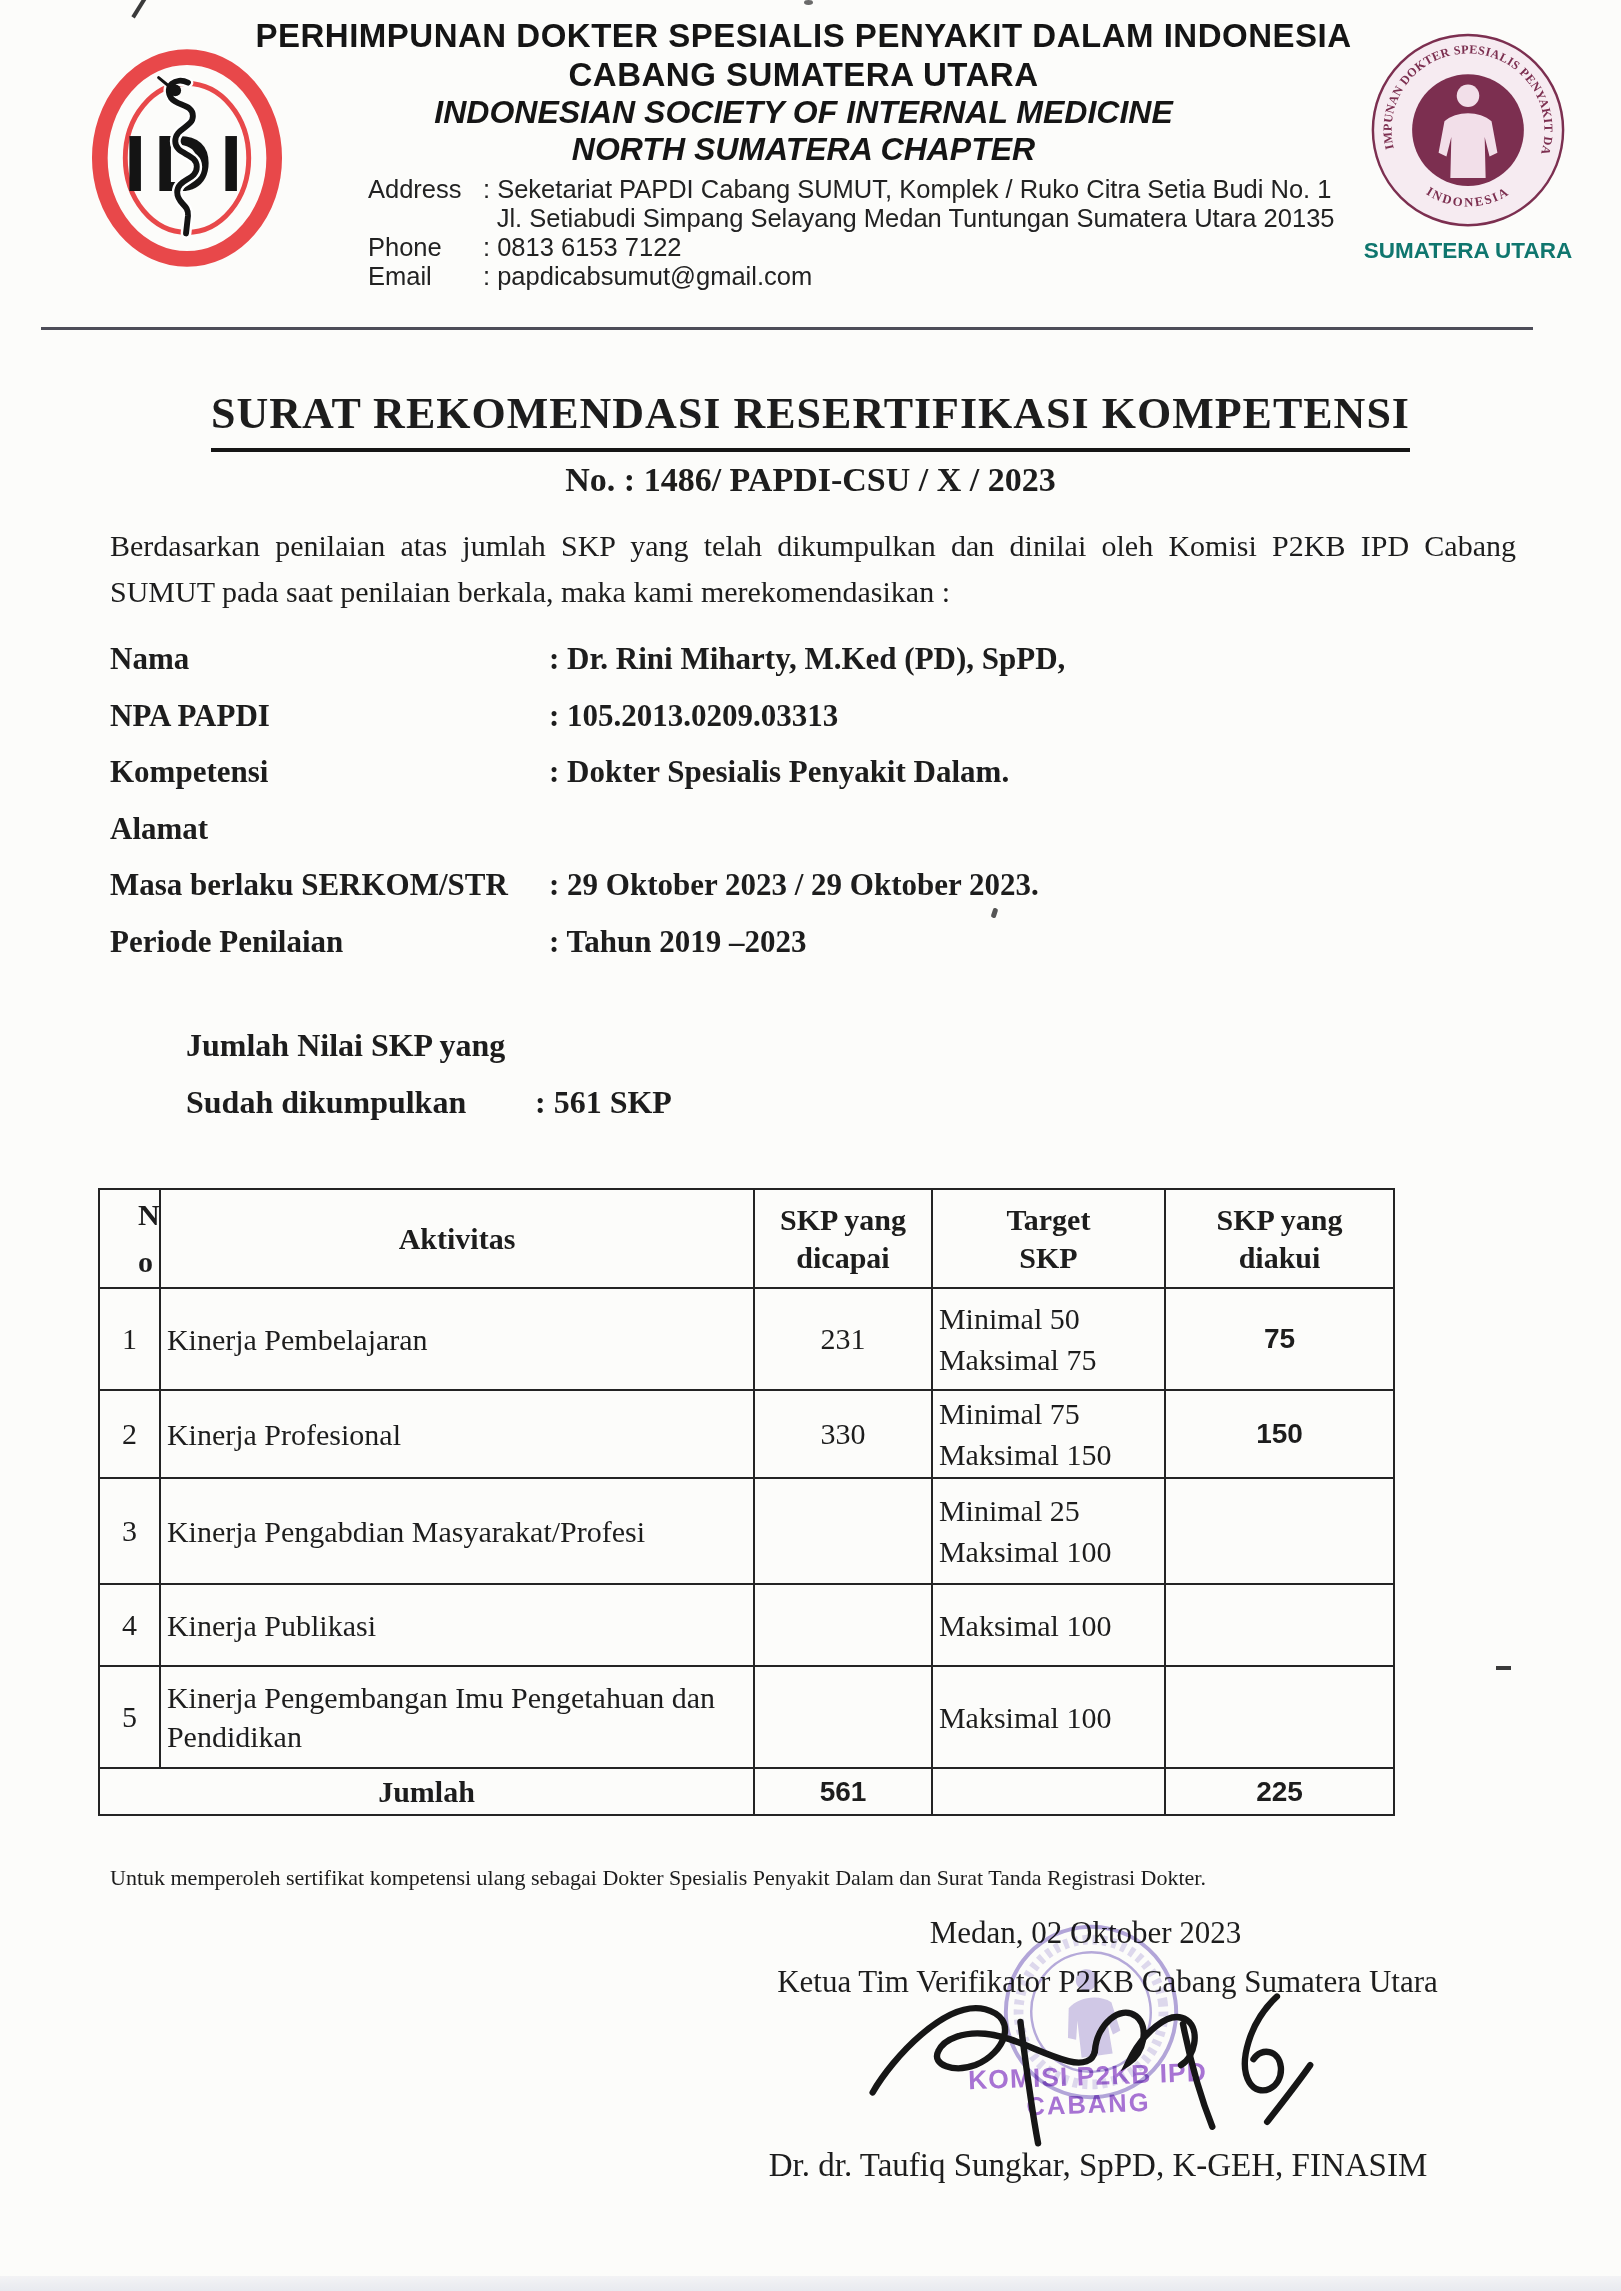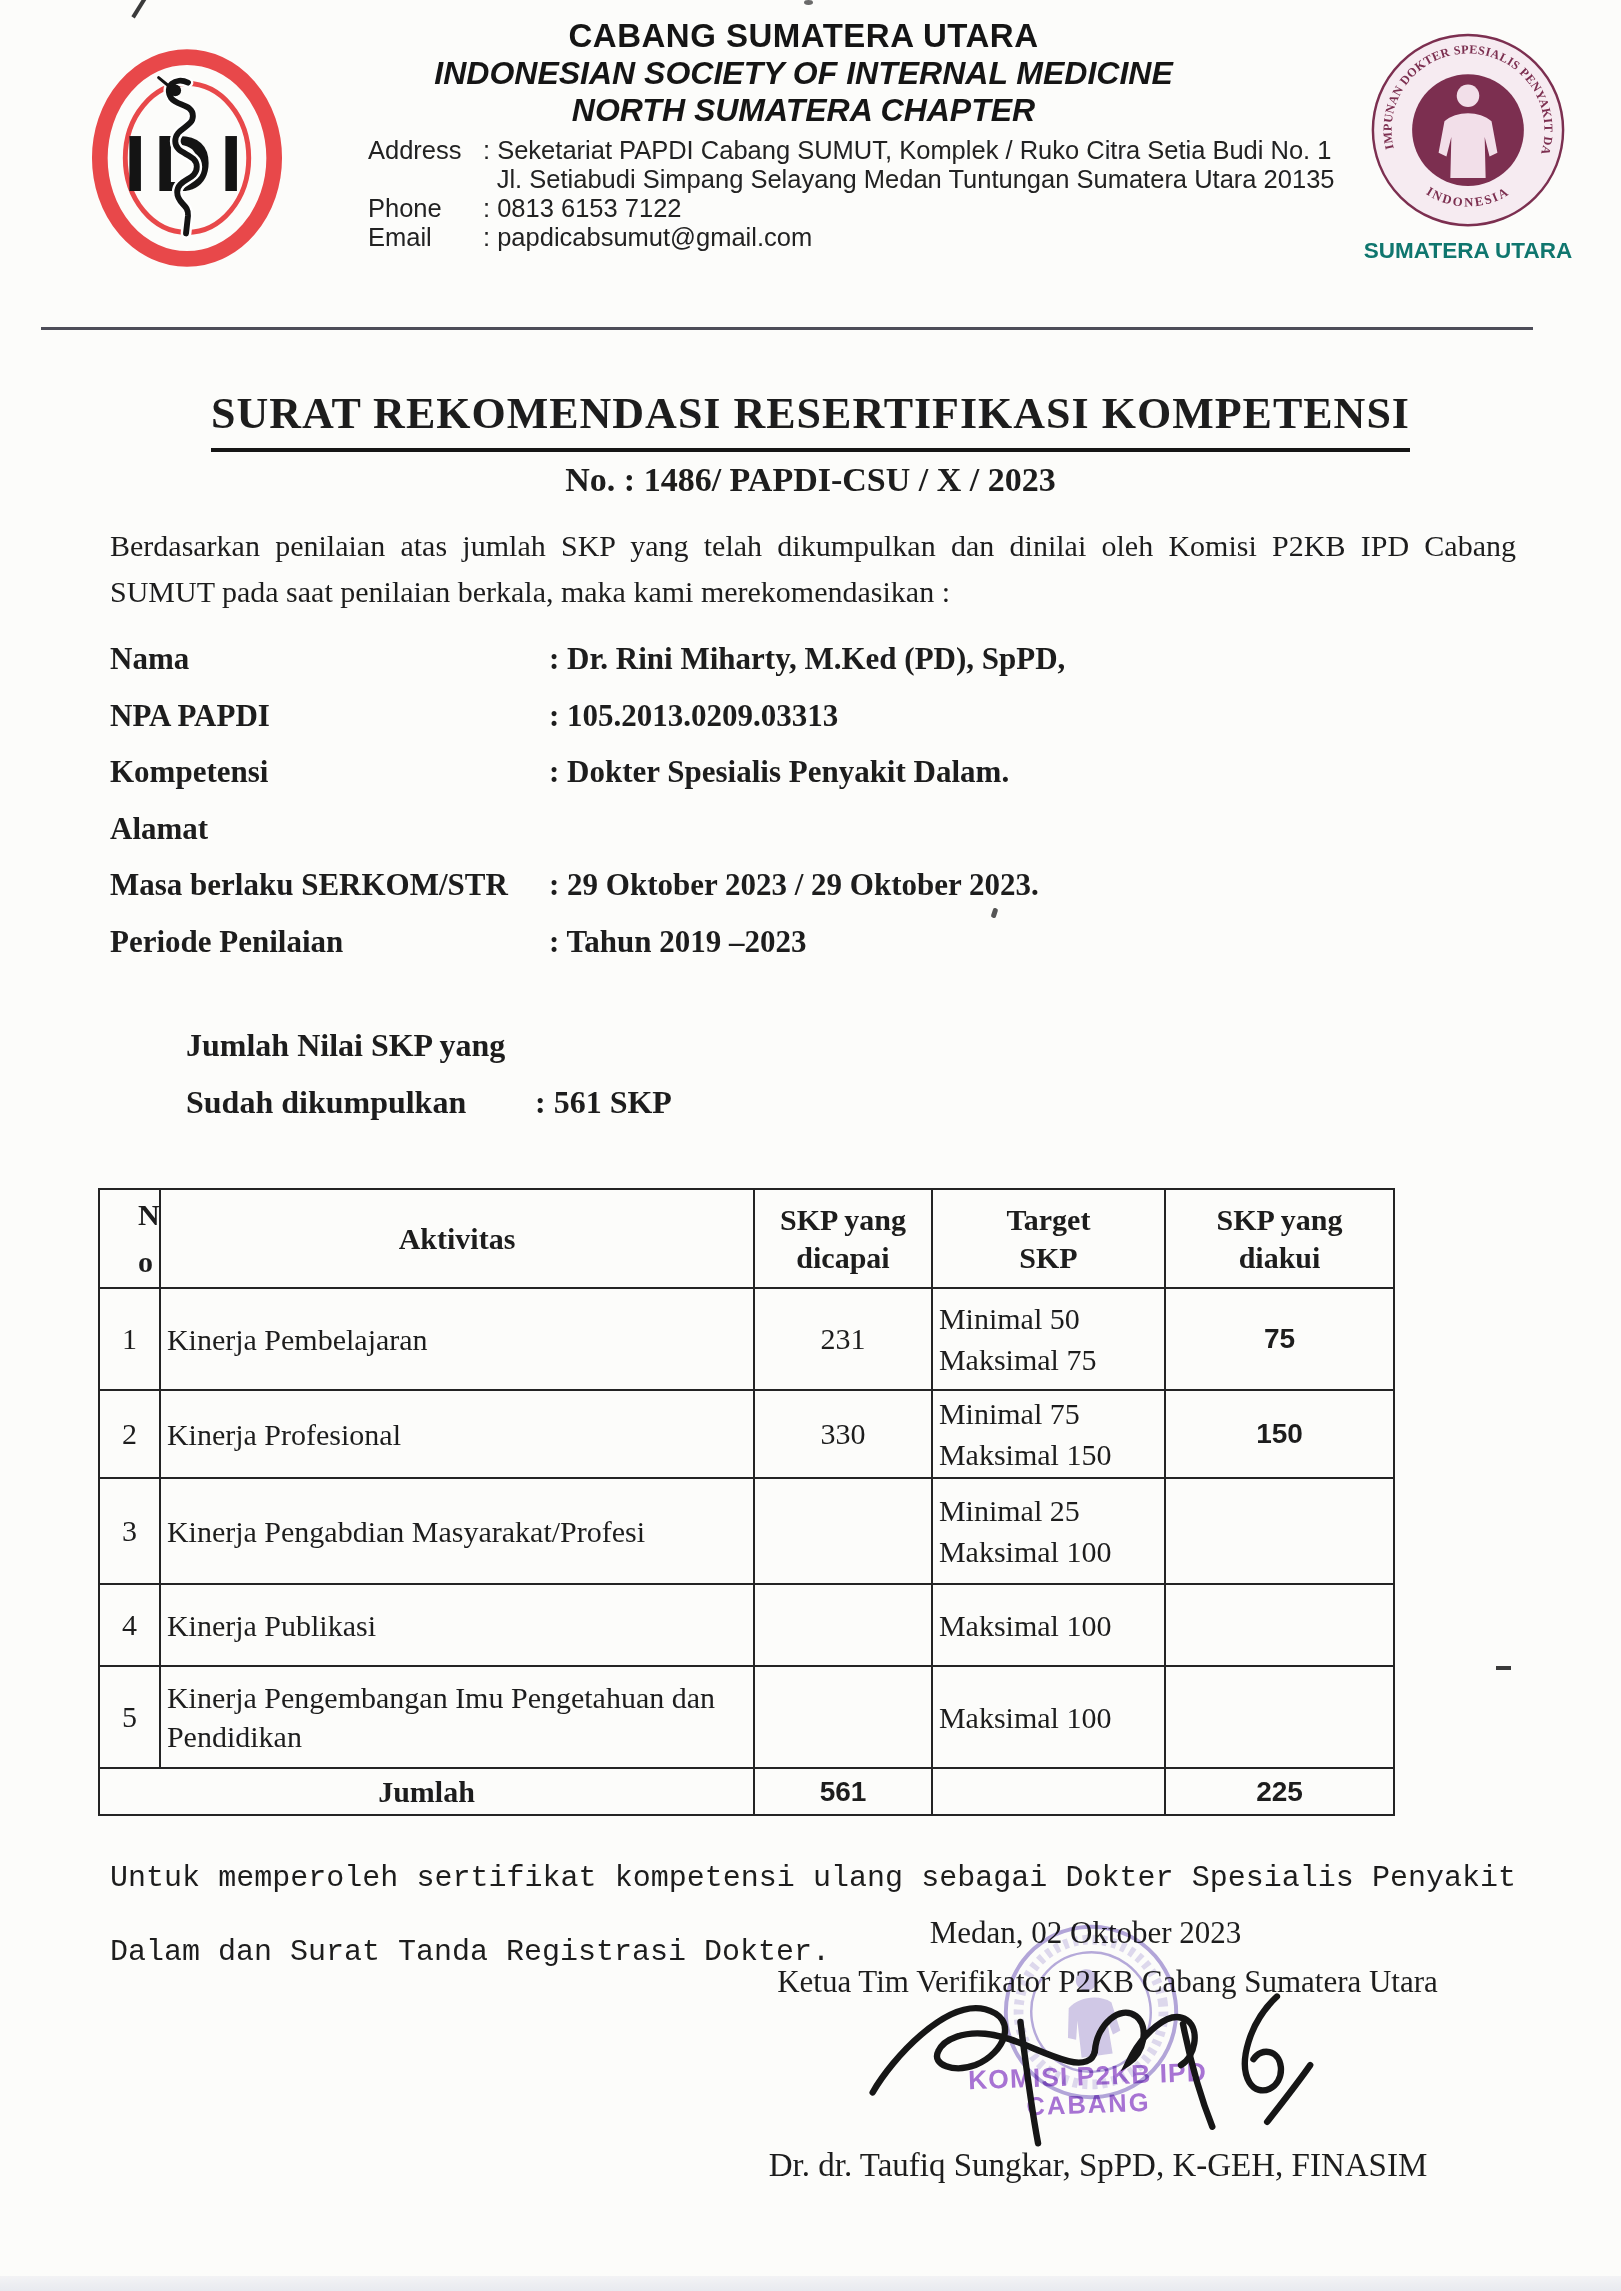--- a/index.html
+++ b/index.html
@@ -53,21 +53,21 @@
   th .wrapHdr{display:inline-block;max-width:147px;line-height:1.25;}
   tr.hdr{height:94px;}
   tr.r1{height:102px;} tr.r2{height:86px;} tr.r3{height:106px;} tr.r4{height:82px;} tr.r5{height:102px;}
   tr.total{height:47px;}
   td.c-no,td.c-dicapai,th{text-align:center;}
   td.c-akt{padding-left:19.6px;line-height:39px;}
   td.c-target{padding-left:15.7px;line-height:41px;}
   td.c-diakui{text-align:center;font-weight:bold;font-family:"Liberation Sans",sans-serif;font-size:28px;}
   td.c-jumlah{text-align:center;font-weight:bold;}
   td.c-num-bold{text-align:center;font-weight:bold;font-family:"Liberation Sans",sans-serif;font-size:28px;}
-  .closing{position:absolute;top:1841px;left:110px;width:1406px;font-size:30px;line-height:74px;text-align:justify;font-family:Liberation Mono, monospace;}
+  .closing{position:absolute;top:1841px;left:110px;width:1406px;font-size:22px;line-height:74px;text-align:justify;}
   
   .sig-date{position:absolute;top:1915px;left:919px;width:333px;text-align:center;font-size:31px;}
   .sig-role{position:absolute;top:1964px;left:735px;width:745px;text-align:center;font-size:31px;}
   .stamp{position:absolute;left:998px;top:1919px;width:186px;height:186px;opacity:.8;mix-blend-mode:multiply;}
   .stamp-text{
     position:absolute;top:2062px;left:941px;width:294px;text-align:center;
     font-family:"Liberation Sans",sans-serif;font-weight:bold;color:var(--stamp-text,#a065d4);
     transform:rotate(-2deg);opacity:.9;mix-blend-mode:multiply;
   }
   .stamp-text .l1{font-size:26.5px;letter-spacing:1px;line-height:28px;}
@@ -96,20 +96,21 @@
     <text x="98" y="145" text-anchor="middle" font-family="Liberation Sans, sans-serif" font-weight="bold" font-size="82" letter-spacing="8" fill="#141414">IDI</text>
     <g>
       <path d="M 99 34 C 86 28 74 38 82 50 C 88 58 104 56 104 68 C 104 80 86 80 86 94 C 86 108 108 106 108 120 C 108 134 88 132 88 146 C 88 158 100 158 99 170 L 97 188" fill="none" stroke="#ffffff" stroke-width="11" stroke-linecap="round"></path>
       <path d="M 99 34 C 86 28 74 38 82 50 C 88 58 104 56 104 68 C 104 80 86 80 86 94 C 86 108 108 106 108 120 C 108 134 88 132 88 146 C 88 158 100 158 99 170 L 97 188" fill="none" stroke="#141414" stroke-width="6" stroke-linecap="round"></path>
       <circle cx="86" cy="42" r="6" fill="#141414"></circle>
       <path d="M 80 38 L 69 29" stroke="#141414" stroke-width="3" stroke-linecap="round"></path>
     </g>
   </svg>
 
   <div class="lh-center">
+    <div class="org1">PERHIMPUNAN DOKTER SPESIALIS PENYAKIT DALAM INDONESIA</div>
     <div class="org2">CABANG SUMATERA UTARA</div>
     <div class="org3">INDONESIAN SOCIETY OF INTERNAL MEDICINE</div>
     <div class="org4">NORTH SUMATERA CHAPTER</div>
     <div class="contact">
       <div class="contact-row">
         <span class="contact-label">Address</span>
         <span>: Seketariat PAPDI Cabang SUMUT, Komplek / Ruko Citra Setia Budi No. 1</span>
       </div>
       <div class="contact-row">
         <span class="contact-label"></span>

